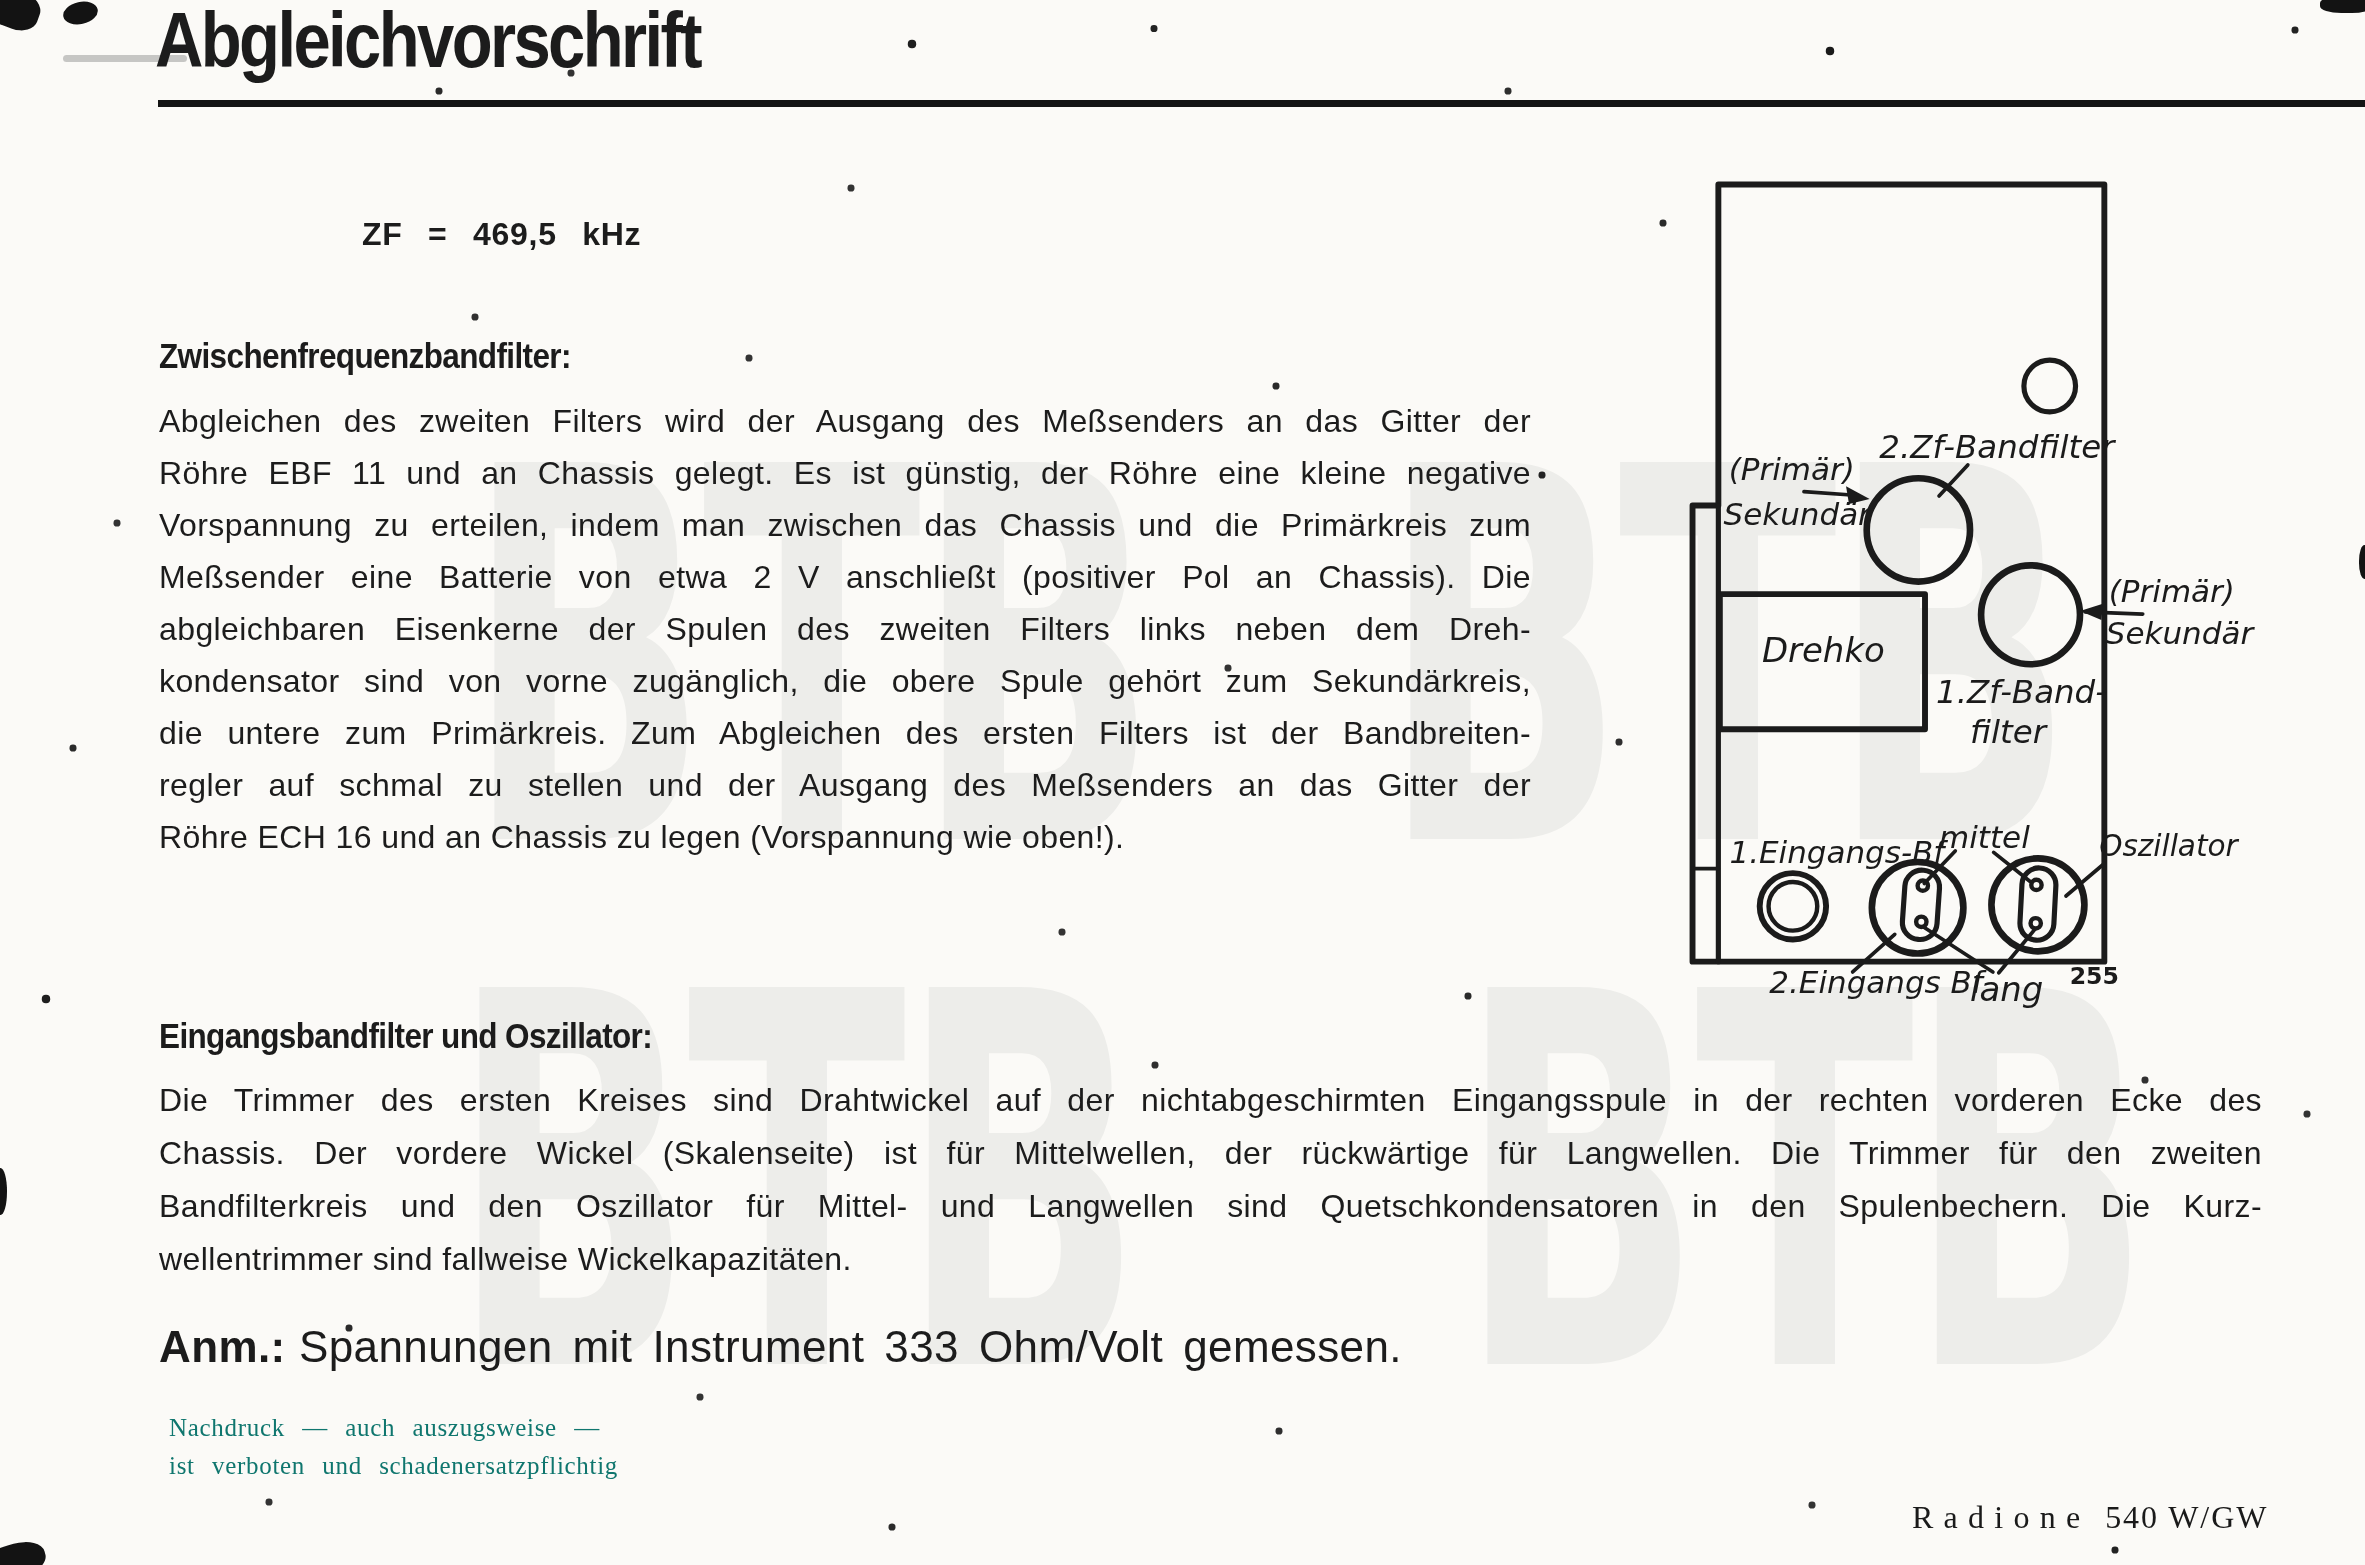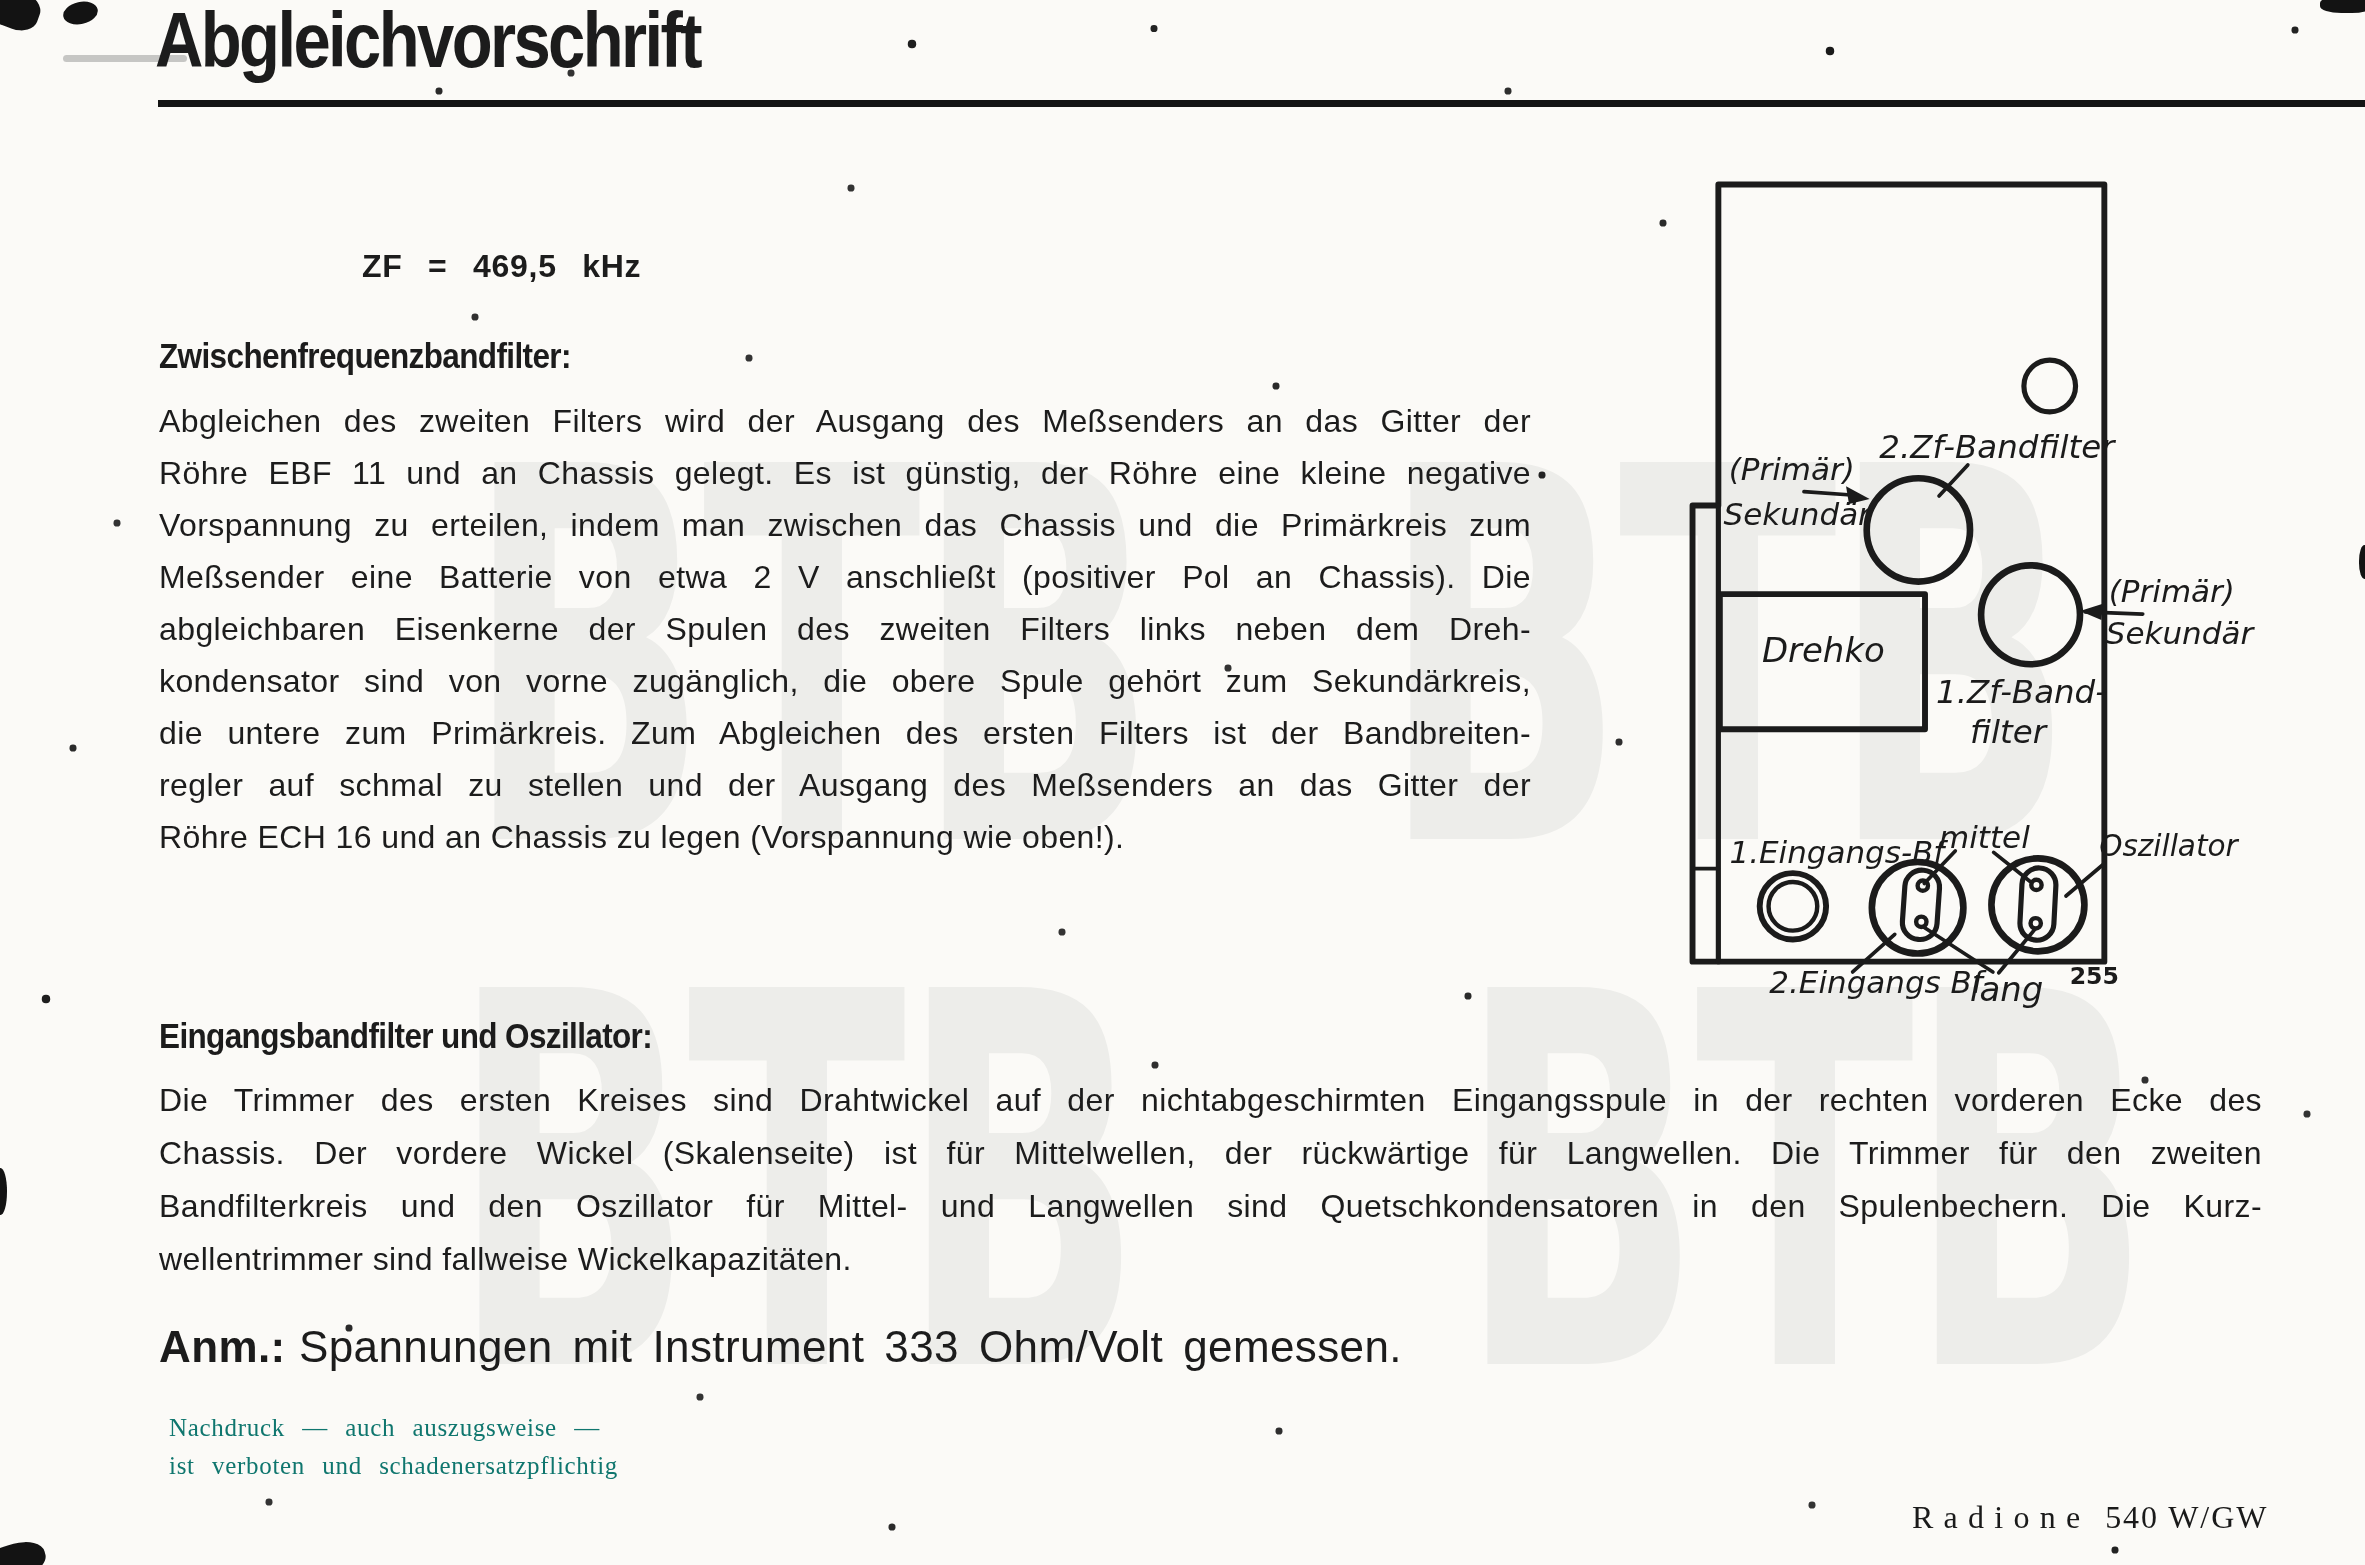--- a/index.html
+++ b/index.html
@@ -33,21 +33,21 @@
     transform:scaleX(0.87);transform-origin:left top;
     white-space:nowrap;z-index:2;
   }
   #rule{
     position:absolute;left:158px;top:100px;width:2208px;height:7.4px;
     background:#141414;z-index:2;
   }
   #zf-line{
     position:absolute;left:362px;top:216px;
     font-size:32px;font-weight:700;word-spacing:16px;letter-spacing:0.7px;
-    z-index:2;white-space:nowrap;margin-top:32px;
+    z-index:2;white-space:nowrap;
   }
   
   .h{
     position:absolute;left:159px;
     font-size:35px;font-weight:700;letter-spacing:-0.7px;
     transform:scaleX(0.90);transform-origin:left top;
     white-space:nowrap;z-index:2;
   }
   
   .para{position:absolute;left:159px;z-index:2;}

